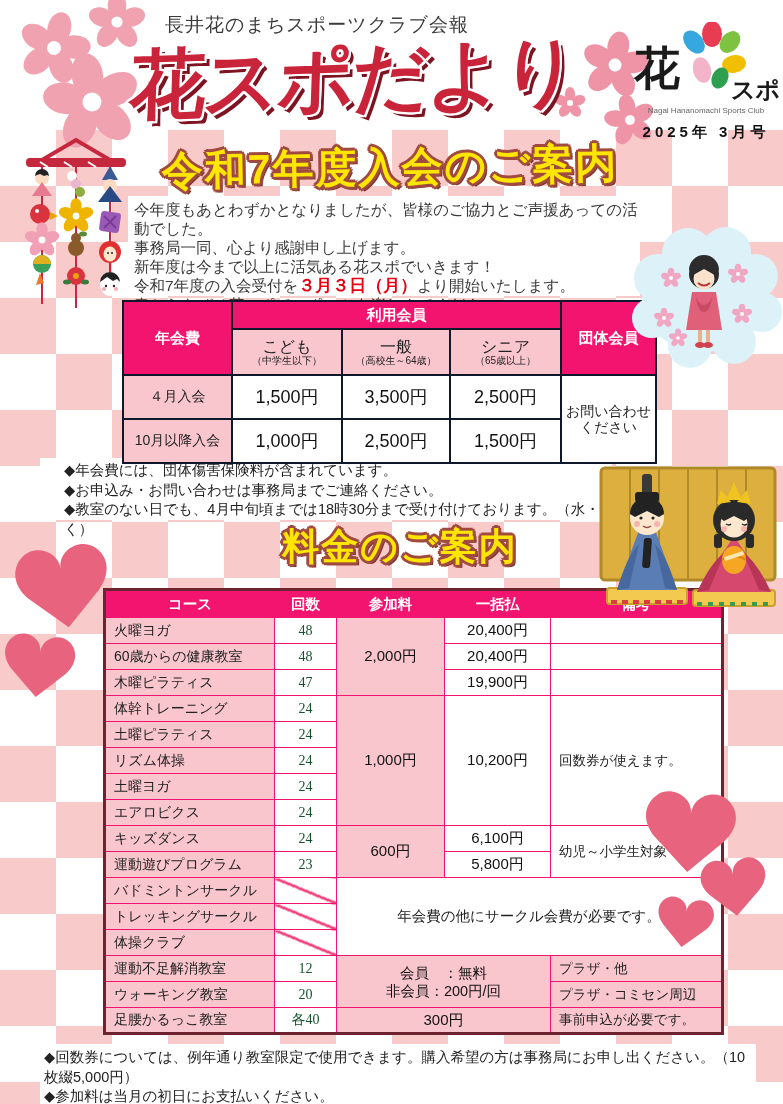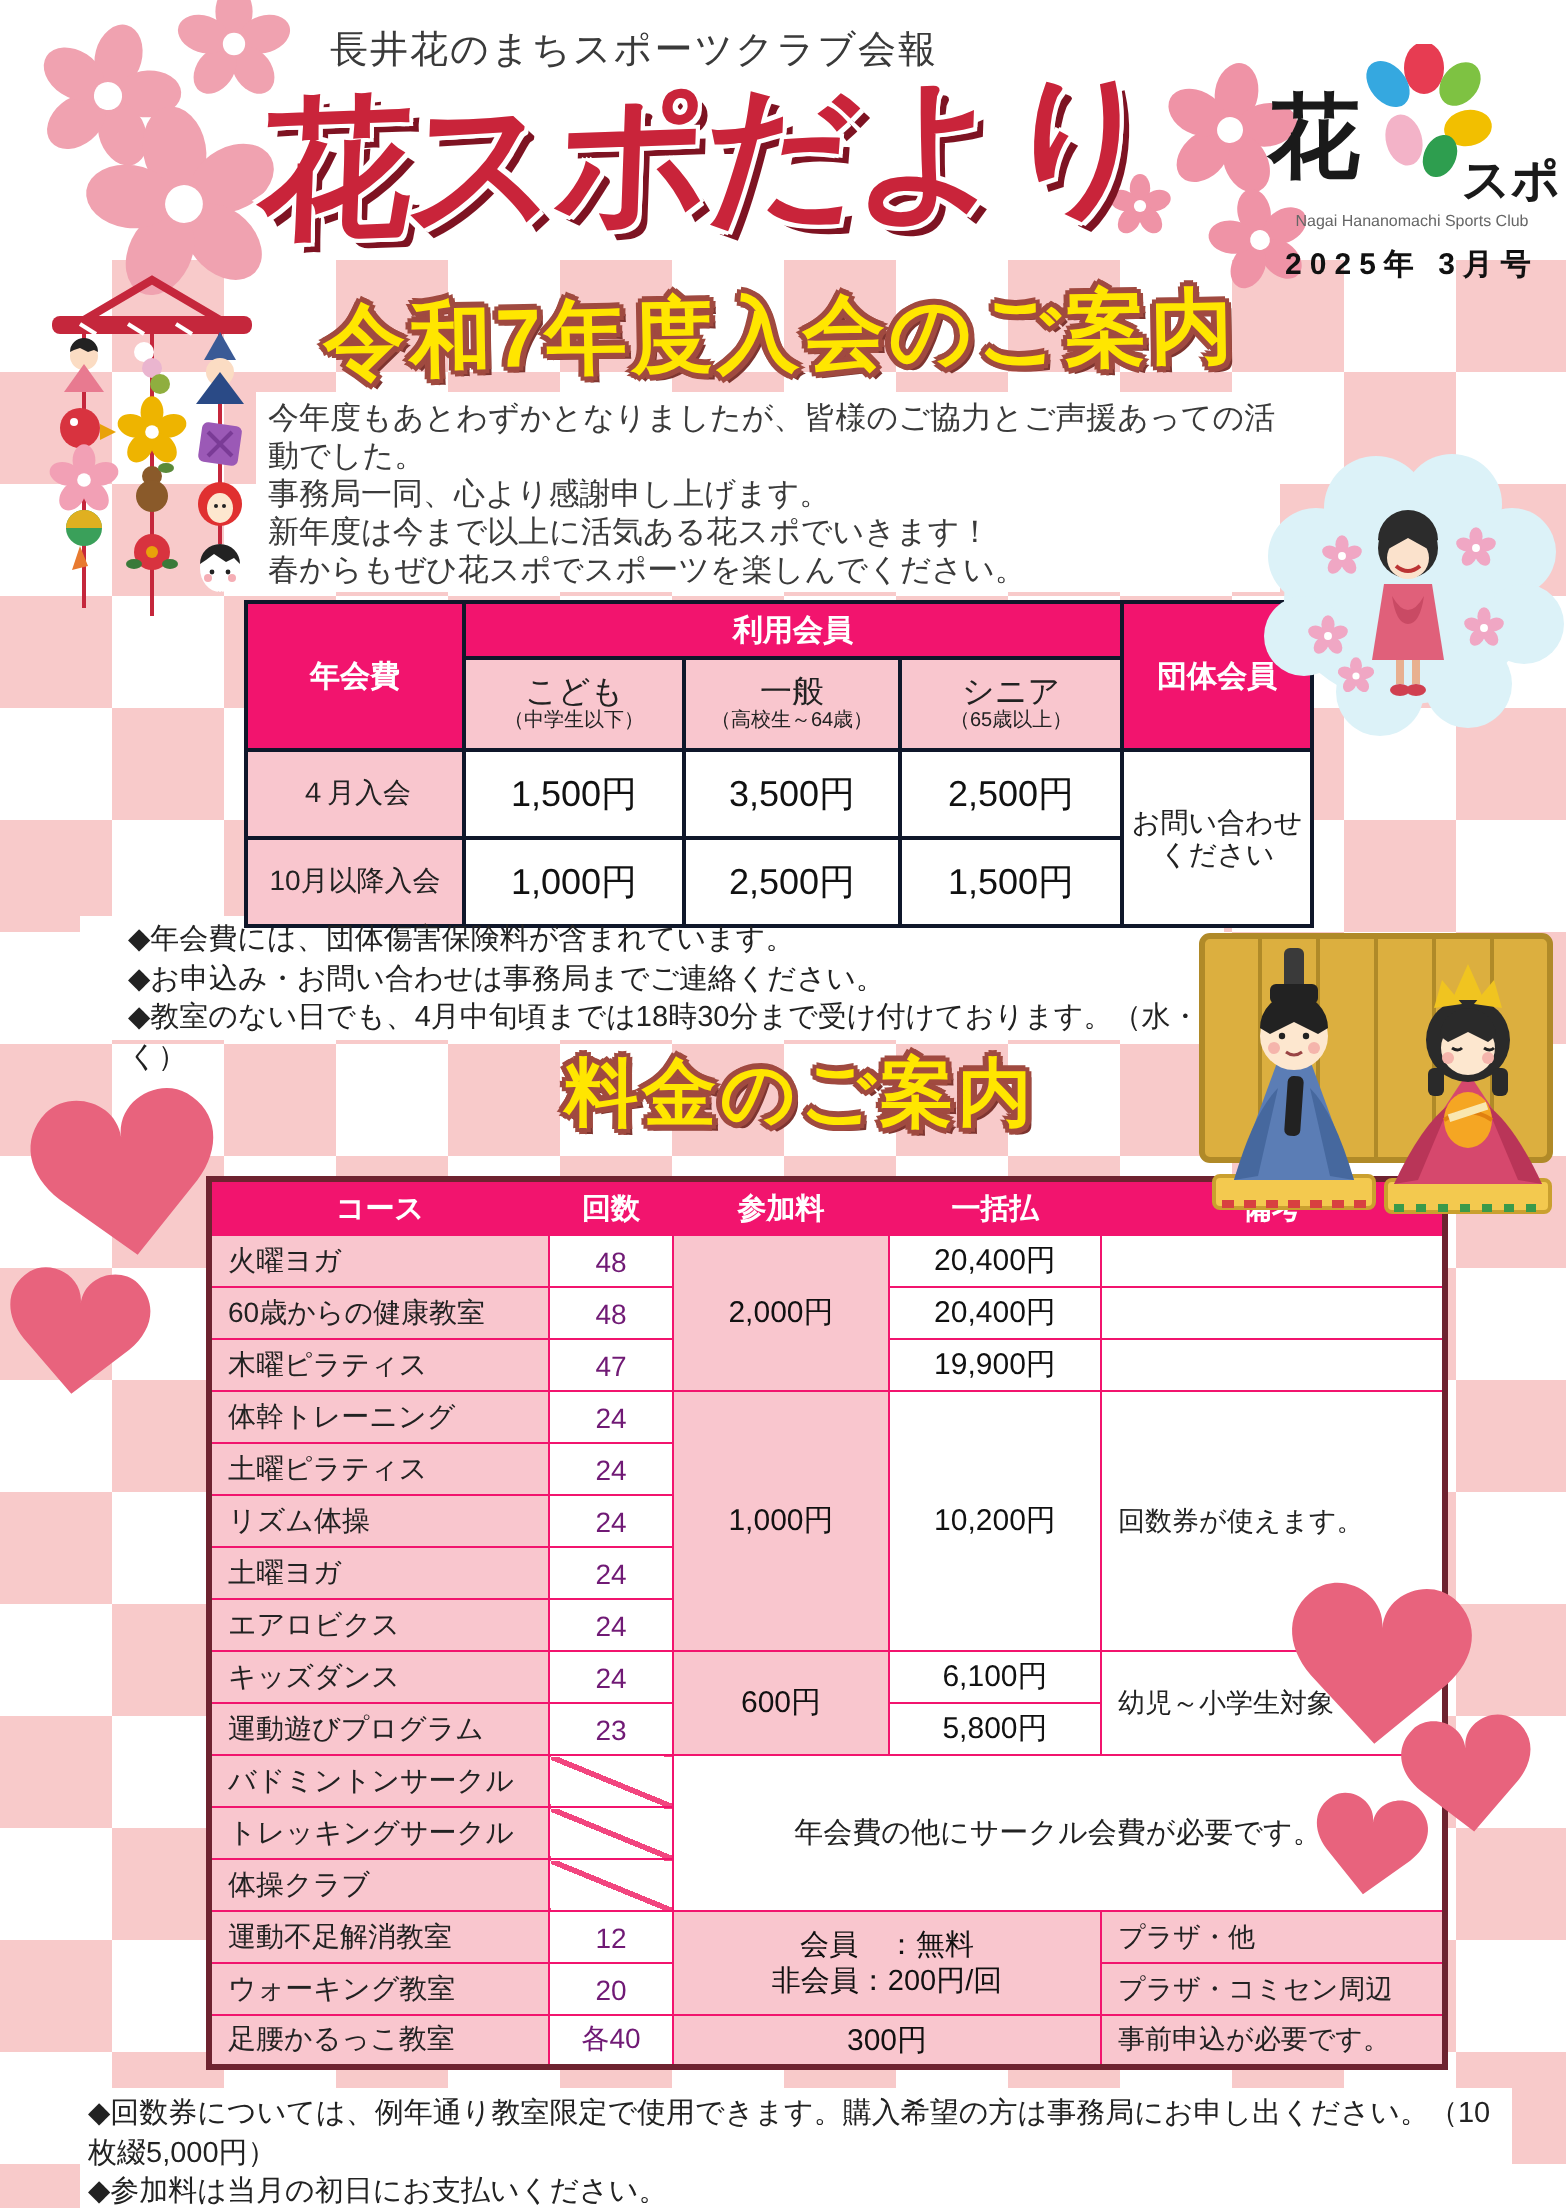--- a/index.html
+++ b/index.html
@@ -64,21 +64,21 @@
   .notes1{left:44px;top:461px;width:580px;margin-left:20px;}
   .notes2{left:44px;top:1048px;width:710px;}
 
   
   .price-table{position:absolute;left:103px;top:588px;z-index:2;}
   .price-table table{width:618px;border:3px solid #6e2330;}
   .price-table td,.price-table th{border:1.5px solid #f2146e;padding:0 0;overflow:hidden;}
   .price-table th{background:#f2146e;color:#fff;font-weight:bold;font-size:14.5px;height:26px;}
   .price-table tr{height:26px;}
   .c-course{background:#f9c6ce;text-align:left;padding-left:8px !important;font-size:14px;color:#222;}
-  .c-count{background:#fff;text-align:center;font-size:14px;color:#701a75;}
+  .c-count{background:#fff;text-align:center;font-size:14px;color:#14532d;font-family:Liberation Serif, serif;}
   .c-fee{background:#f9c6ce;text-align:center;font-size:15px;color:#111;}
   .c-lump{background:#fff;text-align:center;font-size:15px;color:#111;}
   .c-note{background:#fff;text-align:left;padding-left:8px !important;font-size:13.5px;color:#222;}
   .c-note-pink{background:#f9c6ce;}
   .c-center{text-align:center;padding-left:0 !important;}
   .slash{
     background-color:#fff;
     background-image:linear-gradient(to top right,transparent 47%,#f2457f 47%,#f2457f 53%,transparent 53%);
   }
   .pre{white-space:pre-line;line-height:18px;}
@@ -200,20 +200,21 @@
     <circle cx="104" cy="150" r="1.2" fill="#222"></circle>
     <circle cx="94" cy="153" r="2" fill="#f5aeb5"></circle>
     <circle cx="106" cy="153" r="2" fill="#f5aeb5"></circle>
 </svg>
 
 <div class="banner banner1">令和7年度入会のご案内</div>
 <div class="intro">
   <div>今年度もあとわずかとなりましたが、皆様のご協力とご声援あっての活動でした。</div>
   <div>事務局一同、心より感謝申し上げます。</div>
   <div>新年度は今まで以上に活気ある花スポでいきます！</div>
+  <div><span>令和7年度の入会受付を</span><span class="red-date">３月３日（月）</span><span>より開始いたします。</span></div>
   <div>春からもぜひ花スポでスポーツを楽しんでください。</div>
 </div>
 
 <svg class="deco z4" style="left:626px;top:226px;" width="157" height="148" viewBox="0 0 157 148">
   <g fill="#dcf2f8">
     <ellipse cx="78" cy="74" rx="62" ry="52"></ellipse>
     <circle cx="32" cy="52" r="24"></circle>
       <circle cx="62" cy="28" r="26"></circle>
       <circle cx="100" cy="26" r="25"></circle>
     <circle cx="130" cy="50" r="22"></circle>

